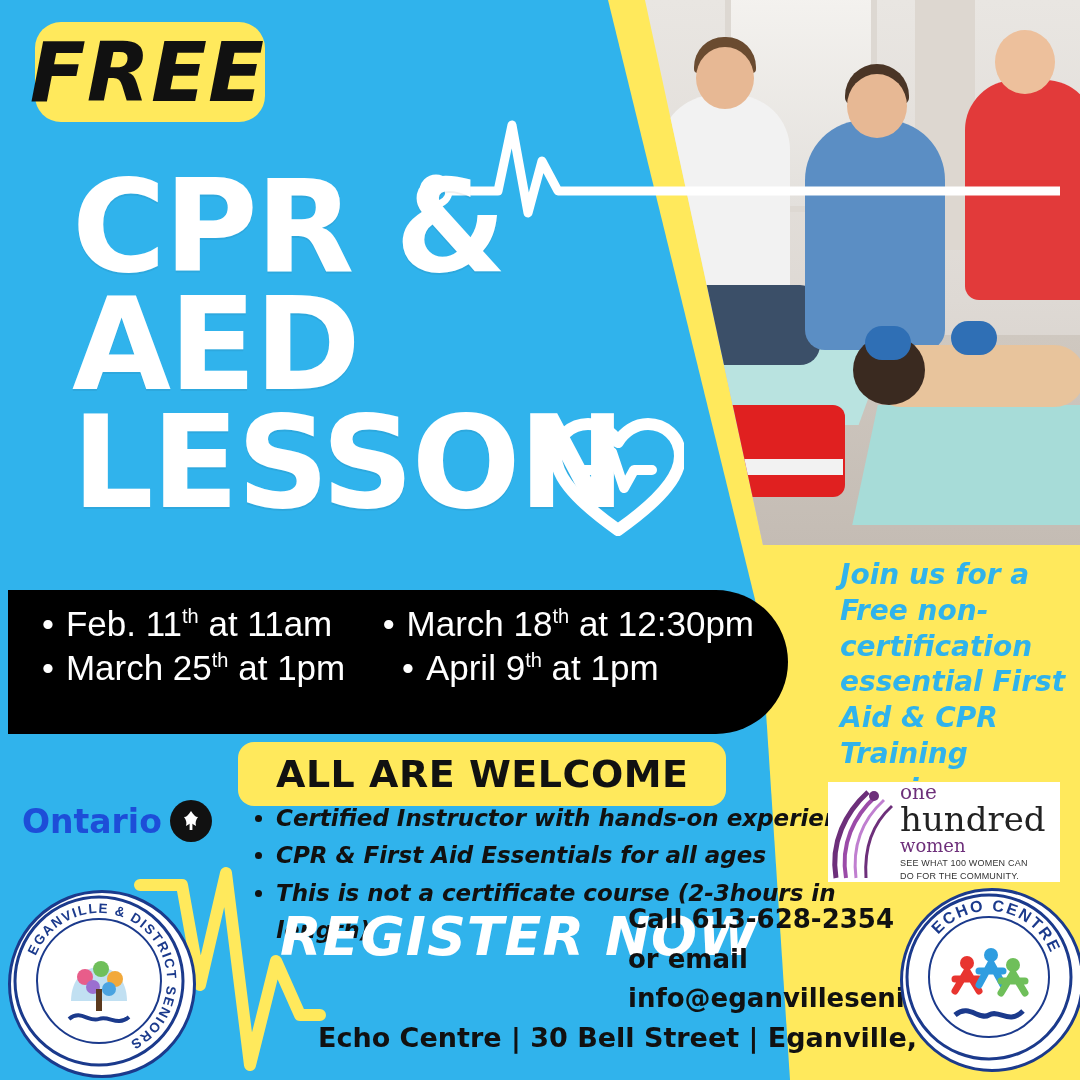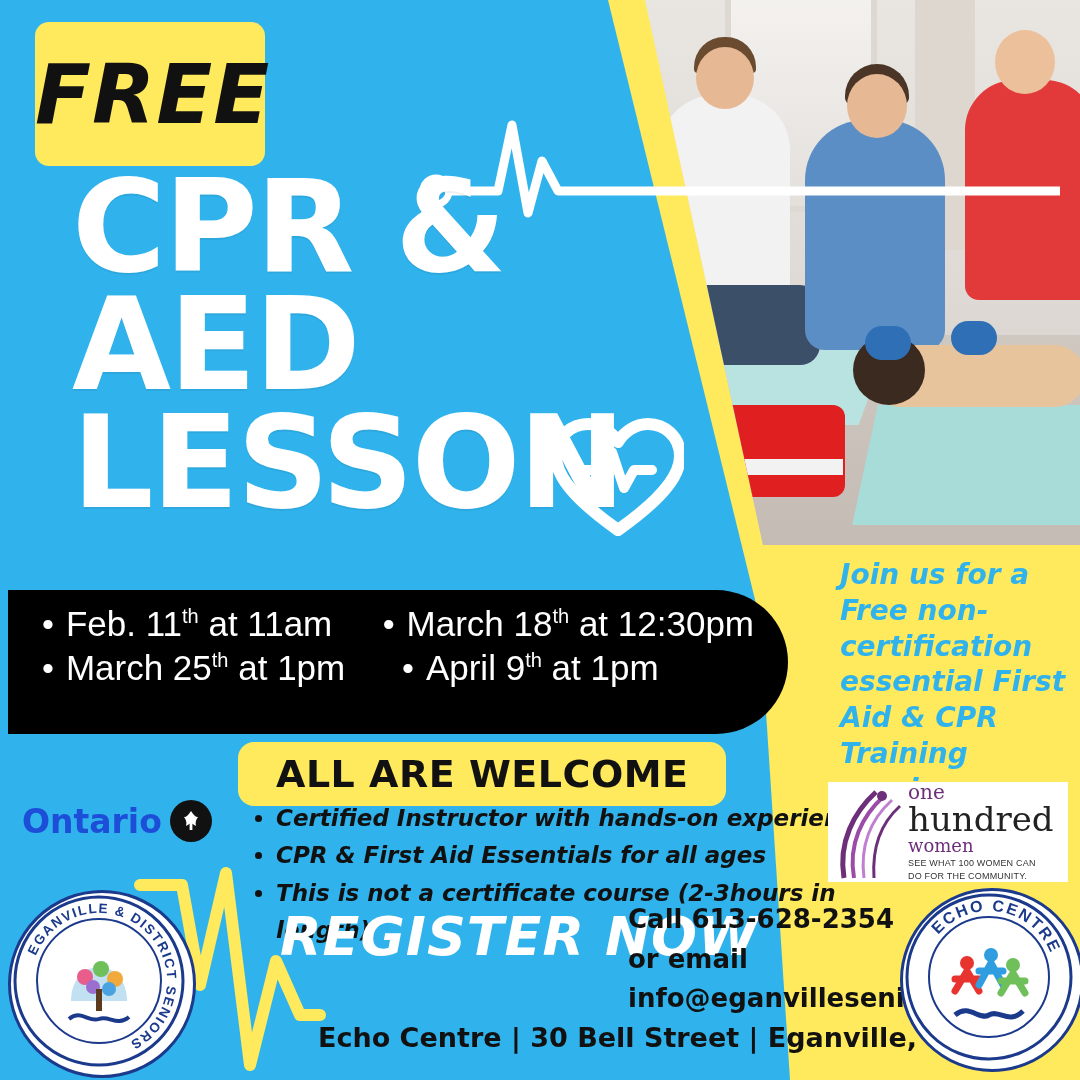--- a/index.html
+++ b/index.html
@@ -131,24 +131,24 @@
     background: #f2f2f2;
   }
 
   
   .ekg-top { position: absolute; left: 420px; top: 95px; width: 640px; height: 140px; }
   .ekg-bottom { position: absolute; left: 130px; top: 865px; width: 200px; height: 215px; }
 
   
   .free-badge {
     position: absolute; left: 35px; top: 22px;
-    width: 230px; height: 144px;
+    width: 230px; height: 100px;
     background: #ffe95c;
-    border-radius: 14px;
-    display: flex; align-items: center; justify-content: flex-start;
+    border-radius: 26px;
+    display: flex; align-items: center; justify-content: flex-end;
   }
   .free-badge span {
     font-family: "DejaVu Sans", sans-serif;
     font-weight: bold; font-style: italic;
     font-size: 82px; color: #111;
     letter-spacing: 1px;
   }
 
   
   .title {
@@ -236,21 +236,20 @@
     display: flex; align-items: center; justify-content: center;
   }
 
   
   .ohw {
     position: absolute; left: 828px; top: 782px;
     width: 232px; height: 100px;
     background: #fff;
     display: flex; align-items: center;
     overflow: hidden;
-    padding-left: 8px;
   }
   .ohw .swirl { width: 70px; height: 100%; position: relative; }
   .ohw .txt { flex: 1; padding-left: 2px; }
   .ohw .one {
     font-family: "DejaVu Serif", serif; font-size: 20px; color: #6d2f7a;
     line-height: 1;
   }
   .ohw .hundred {
     font-family: "DejaVu Serif", serif; font-size: 34px; color: #222;
     line-height: 1;

